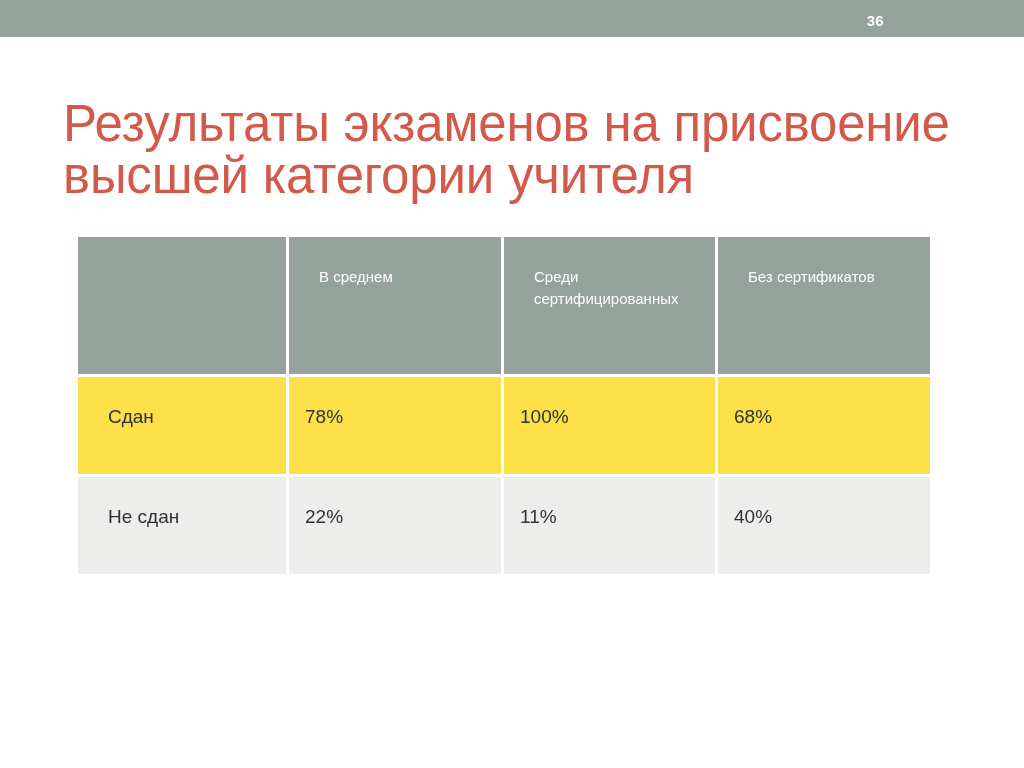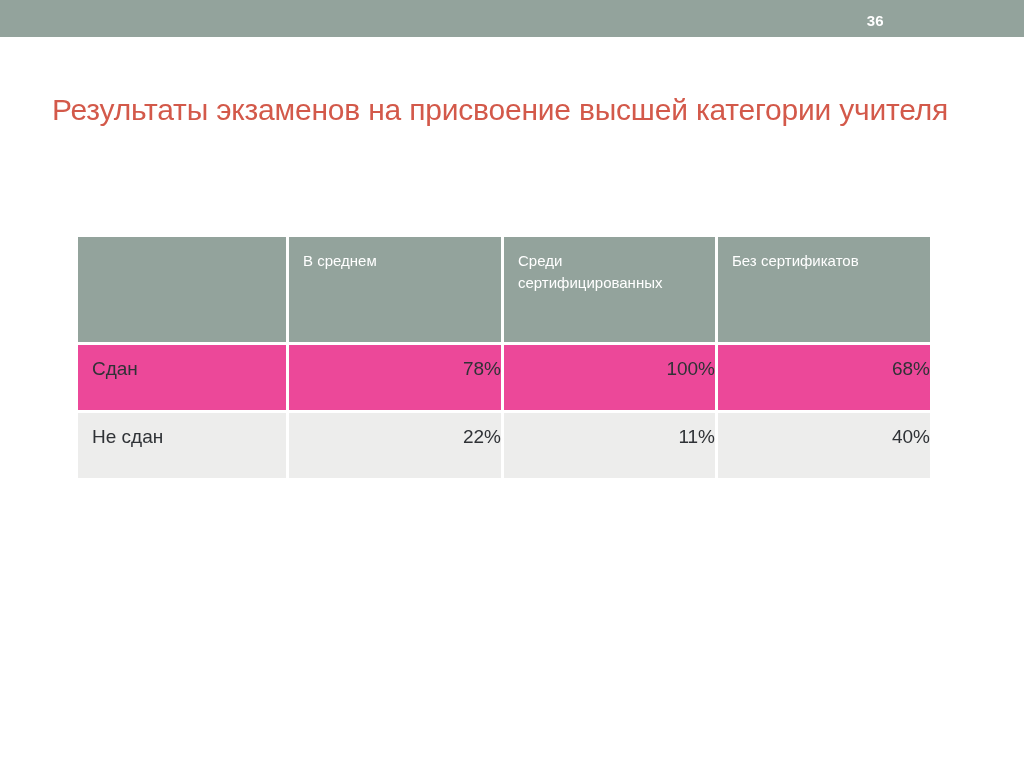--- a/index.html
+++ b/index.html
@@ -31,25 +31,25 @@
     color: #ffffff;
     font-size: 15px;
     font-weight: bold;
     letter-spacing: 0.3px;
     line-height: 16px;
   }
 
   
   .slide-title {
     position: absolute;
-    left: 52px;
+    left: 63px;
     top: 64px;
     width: 900px;
     color: #d3594a;
-    font-size: 30px;
+    font-size: 51px;
     font-weight: normal;
     line-height: 52px;
     letter-spacing: -0.2px;
   }
 
   
   .data-table {
     position: absolute;
     left: 78px;
     top: 237px;
@@ -59,21 +59,21 @@
     table-layout: fixed;
   }
   .data-table col.c0 { width: 211px; }
   .data-table col.c1 { width: 215px; }
   .data-table col.c2 { width: 214px; }
   .data-table col.c3 { width: 212px; }
 
   .data-table th,
   .data-table td {
     vertical-align: top;
-    padding: 0;
+    padding: 16px;
     margin: 0;
     border-right: 3px solid #ffffff;
     border-bottom: 3px solid #ffffff;
   }
   .data-table th:last-child,
   .data-table td:last-child {
     border-right: none;
   }
   .data-table tr:last-child td {
     border-bottom: none;
@@ -90,33 +90,33 @@
     line-height: 22px;
   }
   .hdr-row th .cell-inner {
     padding: 13px 14px 0 14px;
   }
   .hdr-row th.blank .cell-inner {
     padding: 0;
   }
 
   
-  .row-a td { background: #ec4899; height: 65px; }
+  .row-a td { background: #fde047; height: 65px; }
   .row-b td { background: #ededec; height: 65px; }
 
   .data-table td {
     color: #2f3236;
     font-size: 19px;
     line-height: 24px;
   }
   .data-table td .cell-inner {
     padding: 12px 14px 0 14px;
   }
   .data-table td.label { text-align: left; }
-  .data-table td.value { text-align: right; }
+  .data-table td.value { text-align: left; }
   .data-table td.value .cell-inner { padding: 12px 0 0 0; }
 </style>
 </head>
 <body>
 
 <div class="top-bar">
   <div class="slide-number">36</div>
 </div>
 
 <h1 class="slide-title">Результаты экзаменов на присвоение высшей категории учителя</h1>

